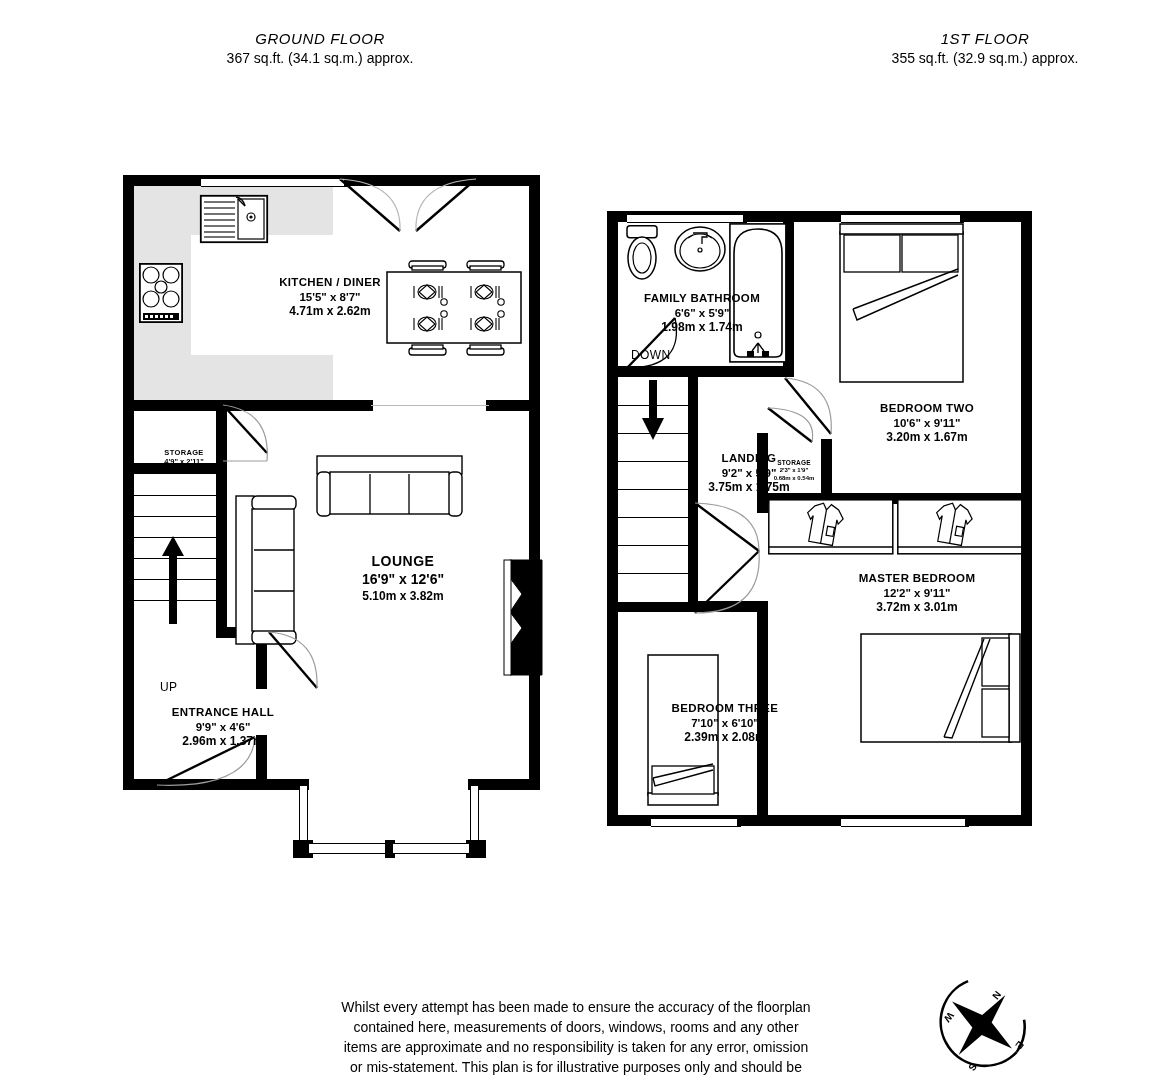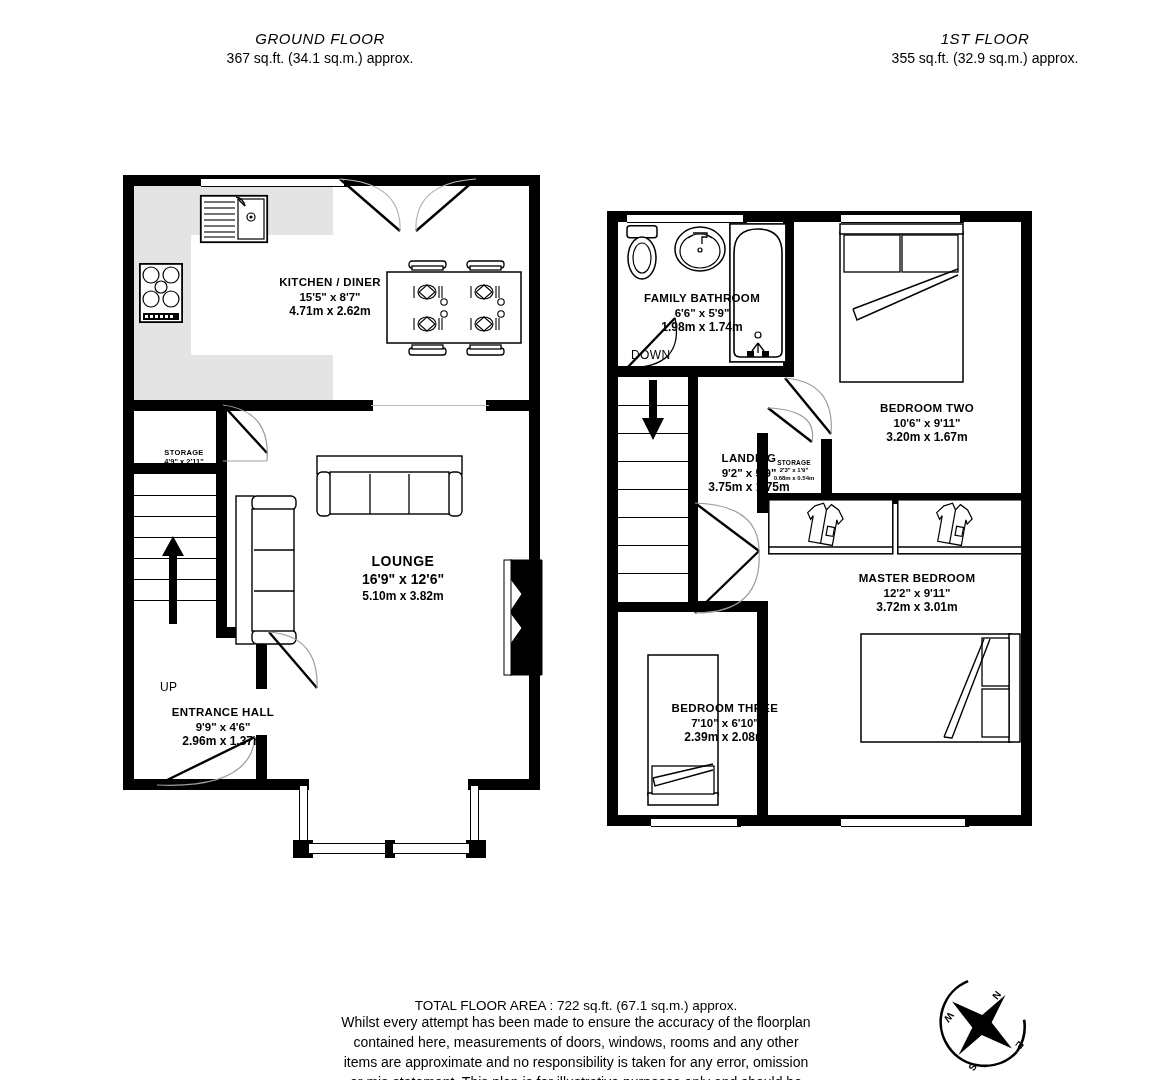--- a/index.html
+++ b/index.html
@@ -476,18 +476,17 @@
       <g font-family="Liberation Sans, sans-serif" font-size="10" font-weight="bold" fill="#000">
         <text x="62" y="18" transform="rotate(128 62 18)" text-anchor="middle">N</text>
         <text x="85" y="68" transform="rotate(128 85 68)" text-anchor="middle">E</text>
         <text x="38" y="90" transform="rotate(128 38 90)" text-anchor="middle">S</text>
         <text x="14" y="40" transform="rotate(128 14 40)" text-anchor="middle">W</text>
       </g>
     </svg>
   </div>
 
   <div id="footer" style="top:998px;">
-    <div class="total">TOTAL FLOOR AREA : 722 sq.ft. (67.1 sq.m.) approx.</div>
     <div class="disc" style="width:480px; margin:0 auto;">Whilst every attempt has been made to ensure the accuracy of the floorplan contained here, measurements of doors, windows, rooms and any other items are approximate and no responsibility is taken for any error, omission or mis-statement. This plan is for illustrative purposes only and should be used as such by any prospective purchaser. The services, systems and appliances shown have not been tested and no guarantee as to their operability or efficiency can be given.</div>
     <div class="made">Made with Metropix ©2026</div>
   </div>
 
 </div>
 
 </body></html>

